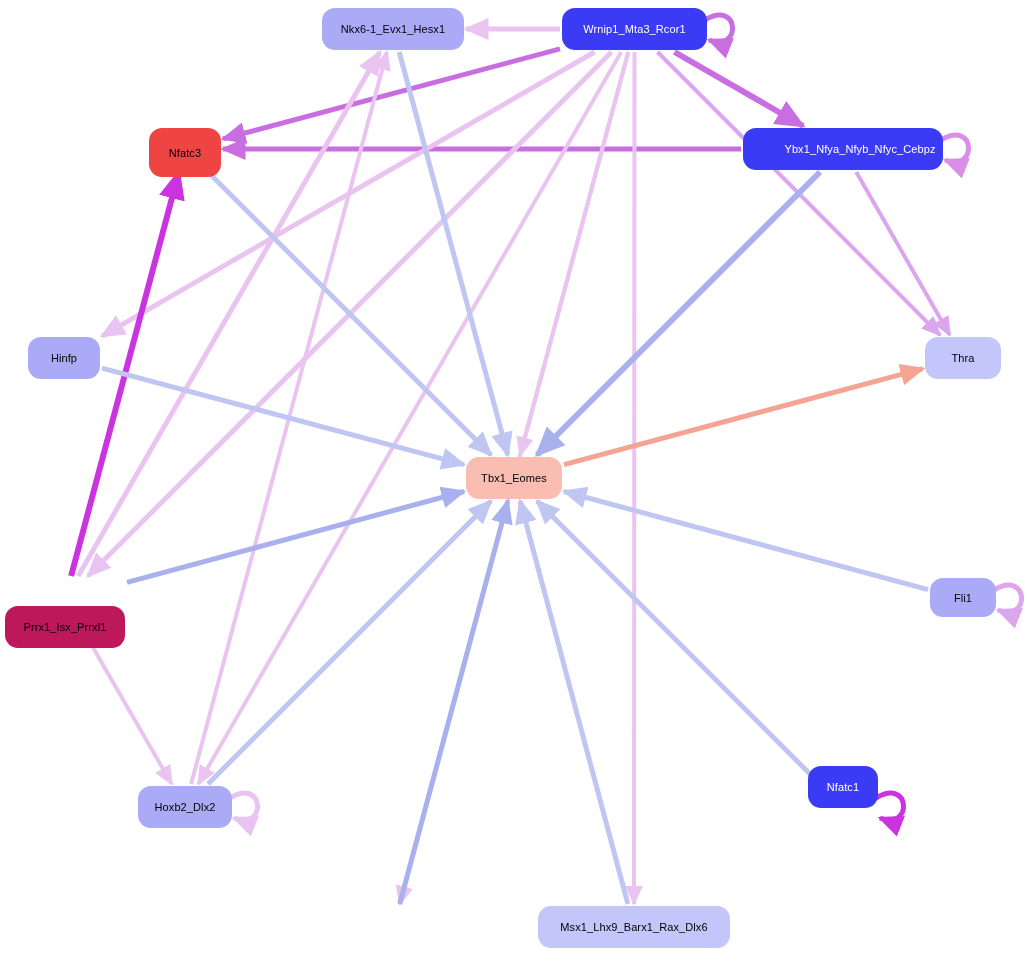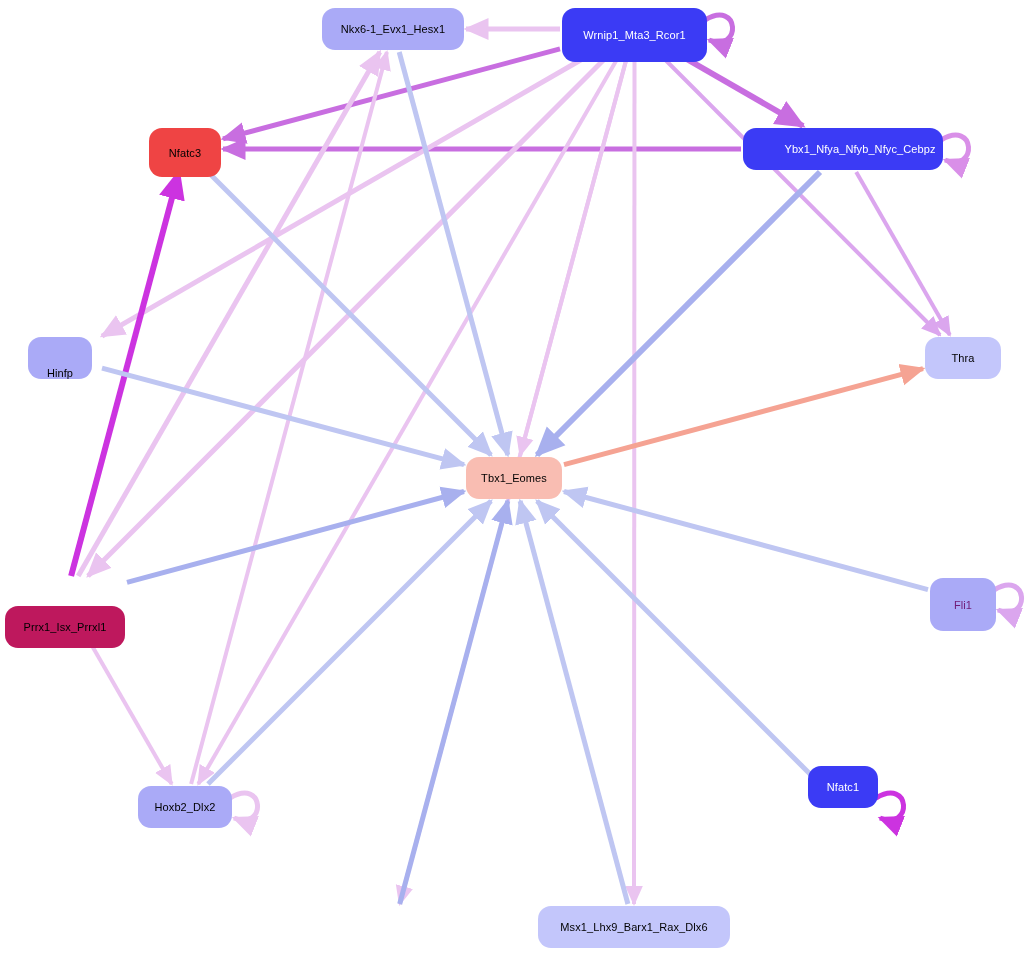--- a/index.html
+++ b/index.html
@@ -122,42 +122,42 @@
         <path d="M 994 590 C 1029 569, 1031 623, 998 610" fill="none" stroke="#dba6ee" stroke-width="5" marker-end="url(#mdba6ee)"></path>
         <path d="M 230 798 C 265 777, 267 831, 234 818" fill="none" stroke="#eac4f0" stroke-width="5" marker-end="url(#meac4f0)"></path>
         <path d="M 876 798 C 911 777, 913 831, 880 818" fill="none" stroke="#cc33e0" stroke-width="5" marker-end="url(#mcc33e0)"></path>
       </g>
   </svg>
 
   <div id="node-layer">
       <div class="node" style="left: 322px; top: 8px; width: 142px; height: 42px; background: rgb(170, 170, 247); color: rgb(0, 0, 0);">
         <span class="node-label">Nkx6-1_Evx1_Hesx1</span>
       </div>
-      <div class="node" style="left: 562px; top: 8px; width: 145px; height: 54px; background: rgb(59, 59, 245); color: rgb(255, 255, 255); justify-content: center;">
+      <div class="node" style="left: 562px; top: 8px; width: 145px; height: 42px; background: rgb(59, 59, 245); color: rgb(255, 255, 255); justify-content: center;">
         <span class="node-label">Wrnip1_Mta3_Rcor1</span>
       </div>
       <div class="node" style="left: 149px; top: 128px; width: 72px; height: 49px; background: #ef4444; color: rgb(0, 0, 0);">
         <span class="node-label">Nfatc3</span>
       </div>
       <div class="node" style="left: 743px; top: 128px; width: 200px; height: 42px; background: rgb(59, 59, 245); color: rgb(255, 255, 255); padding-left: 34px;">
         <span class="node-label">Ybx1_Nfya_Nfyb_Nfyc_Cebpz</span>
       </div>
-      <div class="node" style="left: 28px; top: 337px; width: 64px; height: 42px; background: rgb(170, 170, 247); color: rgb(0, 0, 0); align-items: flex-end;">
+      <div class="node" style="left: 28px; top: 337px; width: 72px; height: 42px; background: rgb(170, 170, 247); color: rgb(0, 0, 0);">
         <span class="node-label">Hinfp</span>
       </div>
       <div class="node" style="left: 925px; top: 337px; width: 76px; height: 42px; background: rgb(195, 198, 251); color: rgb(0, 0, 0);">
         <span class="node-label">Thra</span>
       </div>
       <div class="node" style="left: 466px; top: 457px; width: 96px; height: 42px; background: rgb(249, 189, 178); color: rgb(0, 0, 0);">
         <span class="node-label">Tbx1_Eomes</span>
       </div>
       <div class="node" style="left: 5px; top: 606px; width: 120px; height: 42px; background: #be185d; color: rgb(0, 0, 0);">
         <span class="node-label">Prrx1_Isx_Prrxl1</span>
       </div>
-      <div class="node" style="left: 930px; top: 578px; width: 66px; height: 53px; background: rgb(170, 170, 247); color: #701a75;">
+      <div class="node" style="left: 930px; top: 578px; width: 66px; height: 39px; background: rgb(170, 170, 247); color: #000000;">
         <span class="node-label">Fli1</span>
       </div>
       <div class="node" style="left: 138px; top: 786px; width: 94px; height: 42px; background: rgb(170, 170, 247); color: rgb(0, 0, 0);">
         <span class="node-label">Hoxb2_Dlx2</span>
       </div>
       <div class="node" style="left: 808px; top: 766px; width: 70px; height: 42px; background: rgb(59, 59, 245); color: rgb(255, 255, 255);">
         <span class="node-label">Nfatc1</span>
       </div>
       <div class="node" style="left: 538px; top: 906px; width: 192px; height: 42px; background: rgb(195, 198, 251); color: rgb(0, 0, 0);">
         <span class="node-label">Msx1_Lhx9_Barx1_Rax_Dlx6</span>

